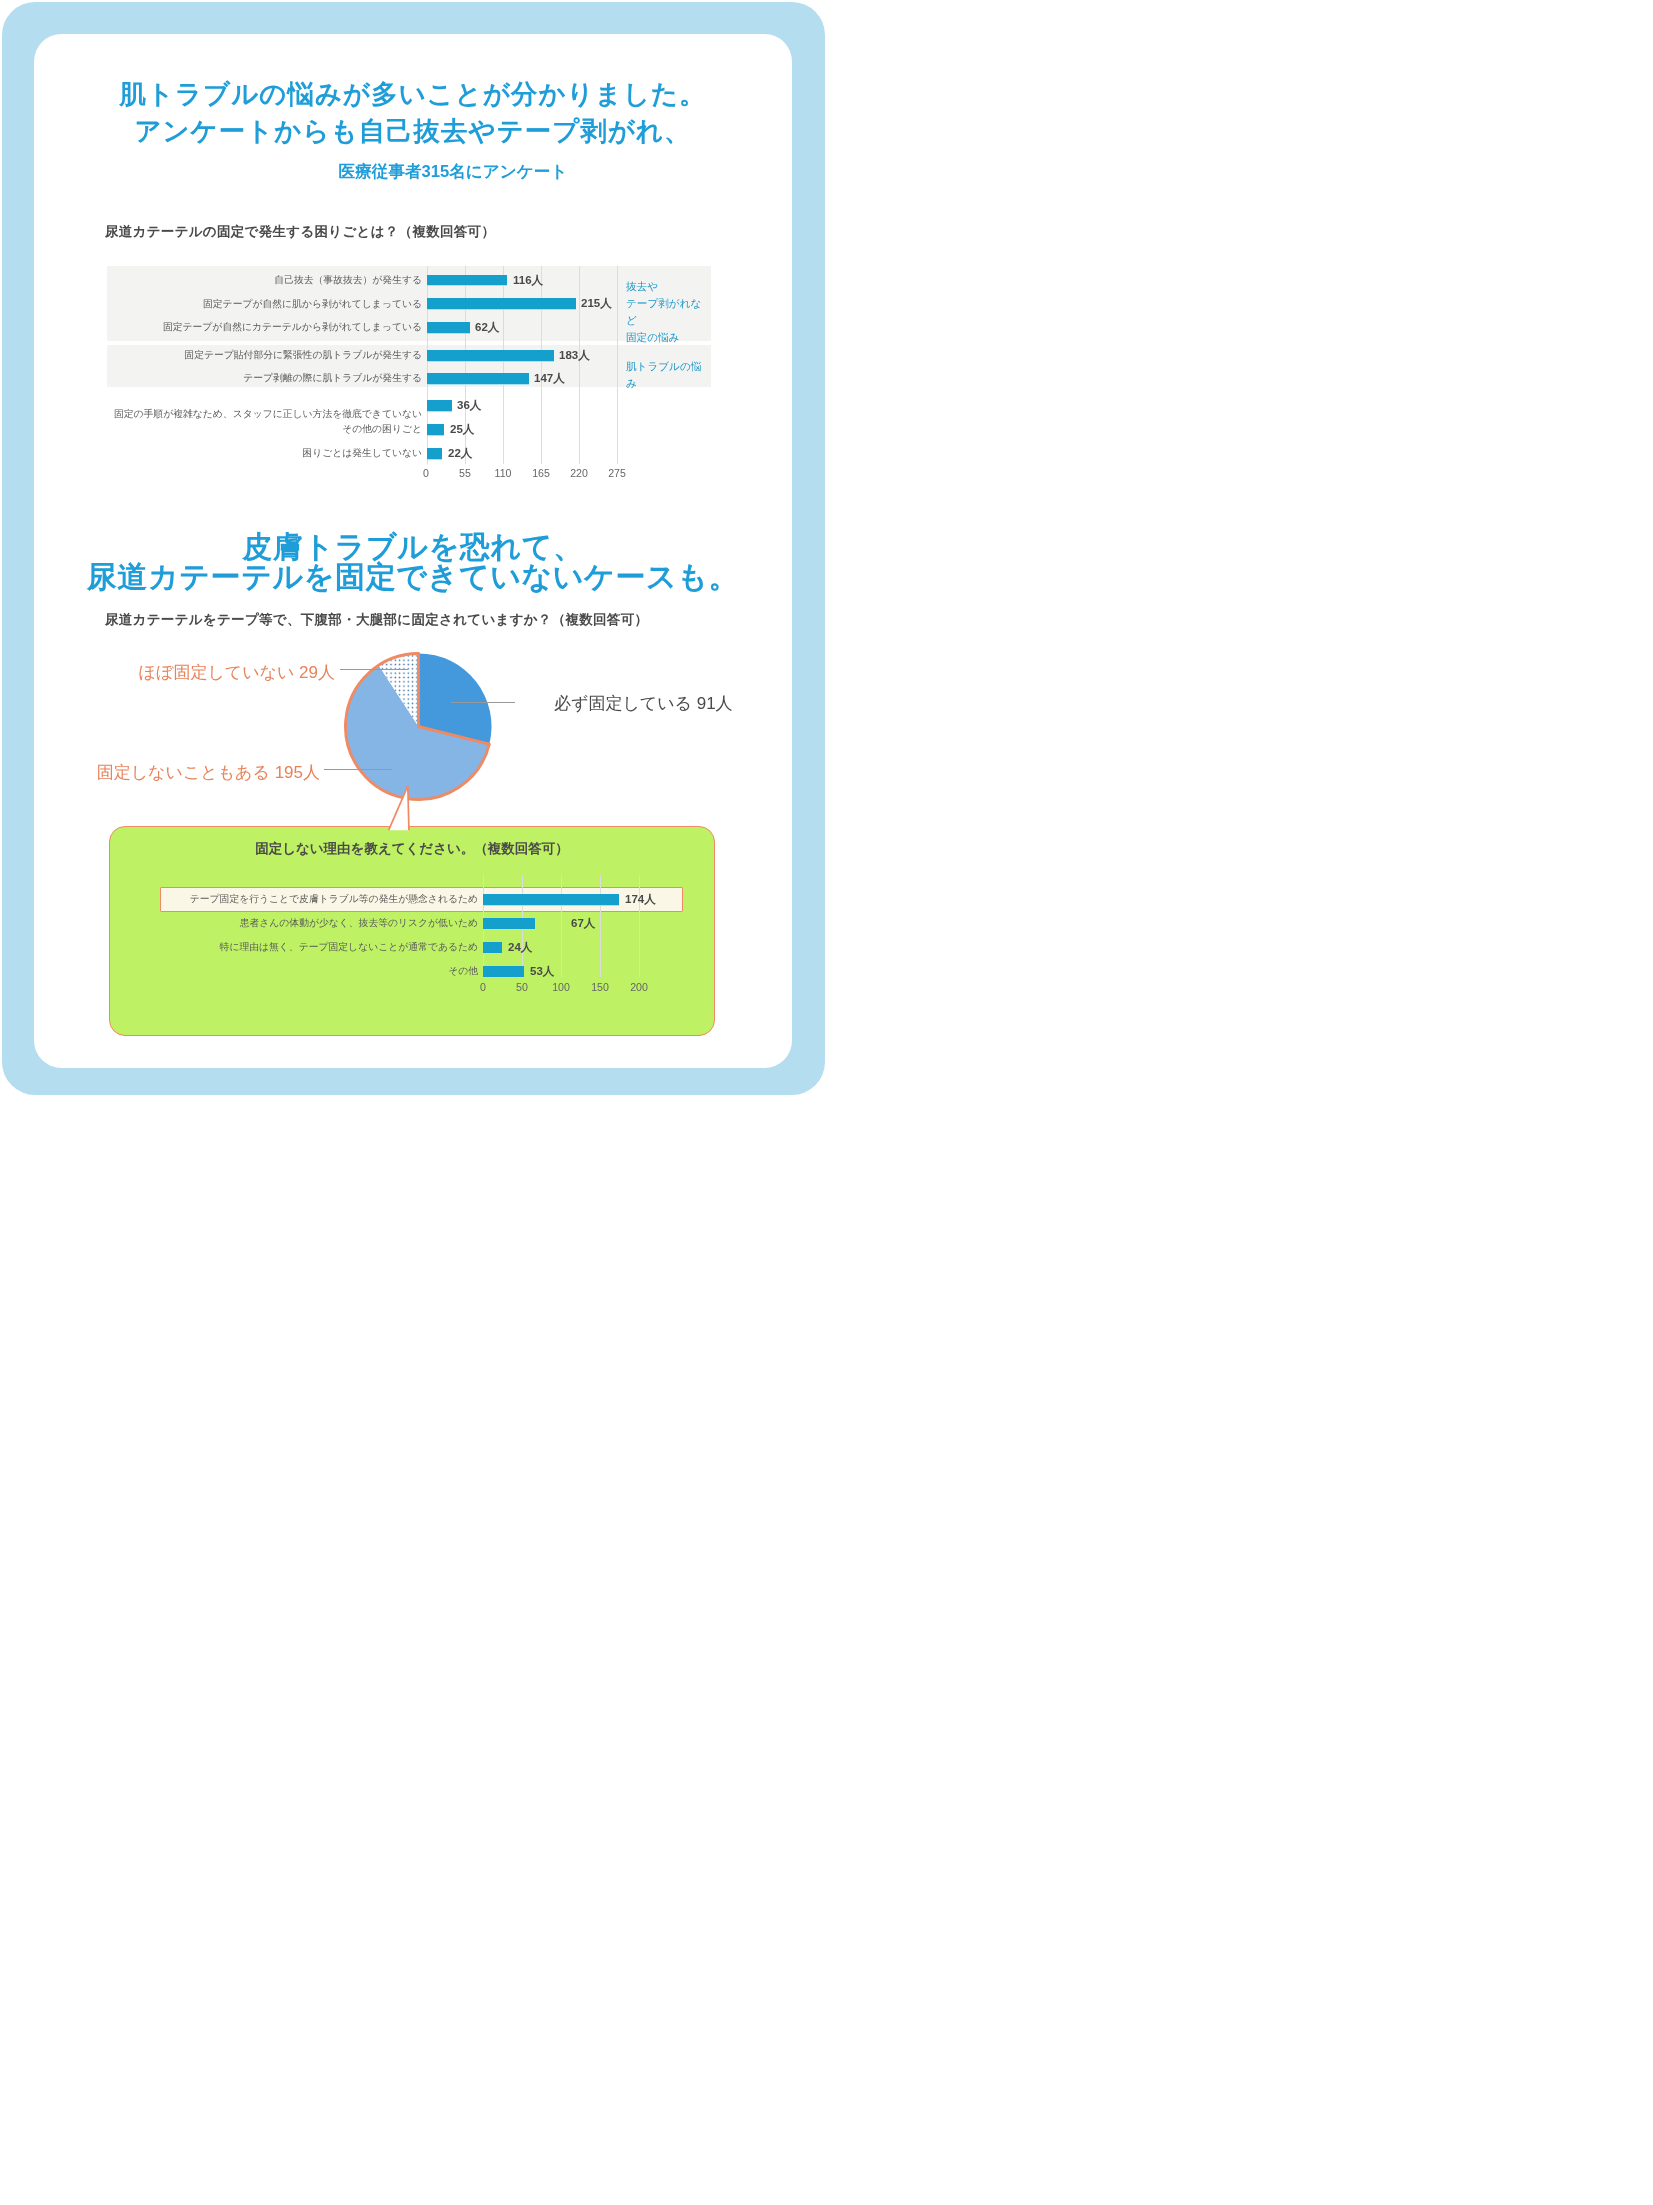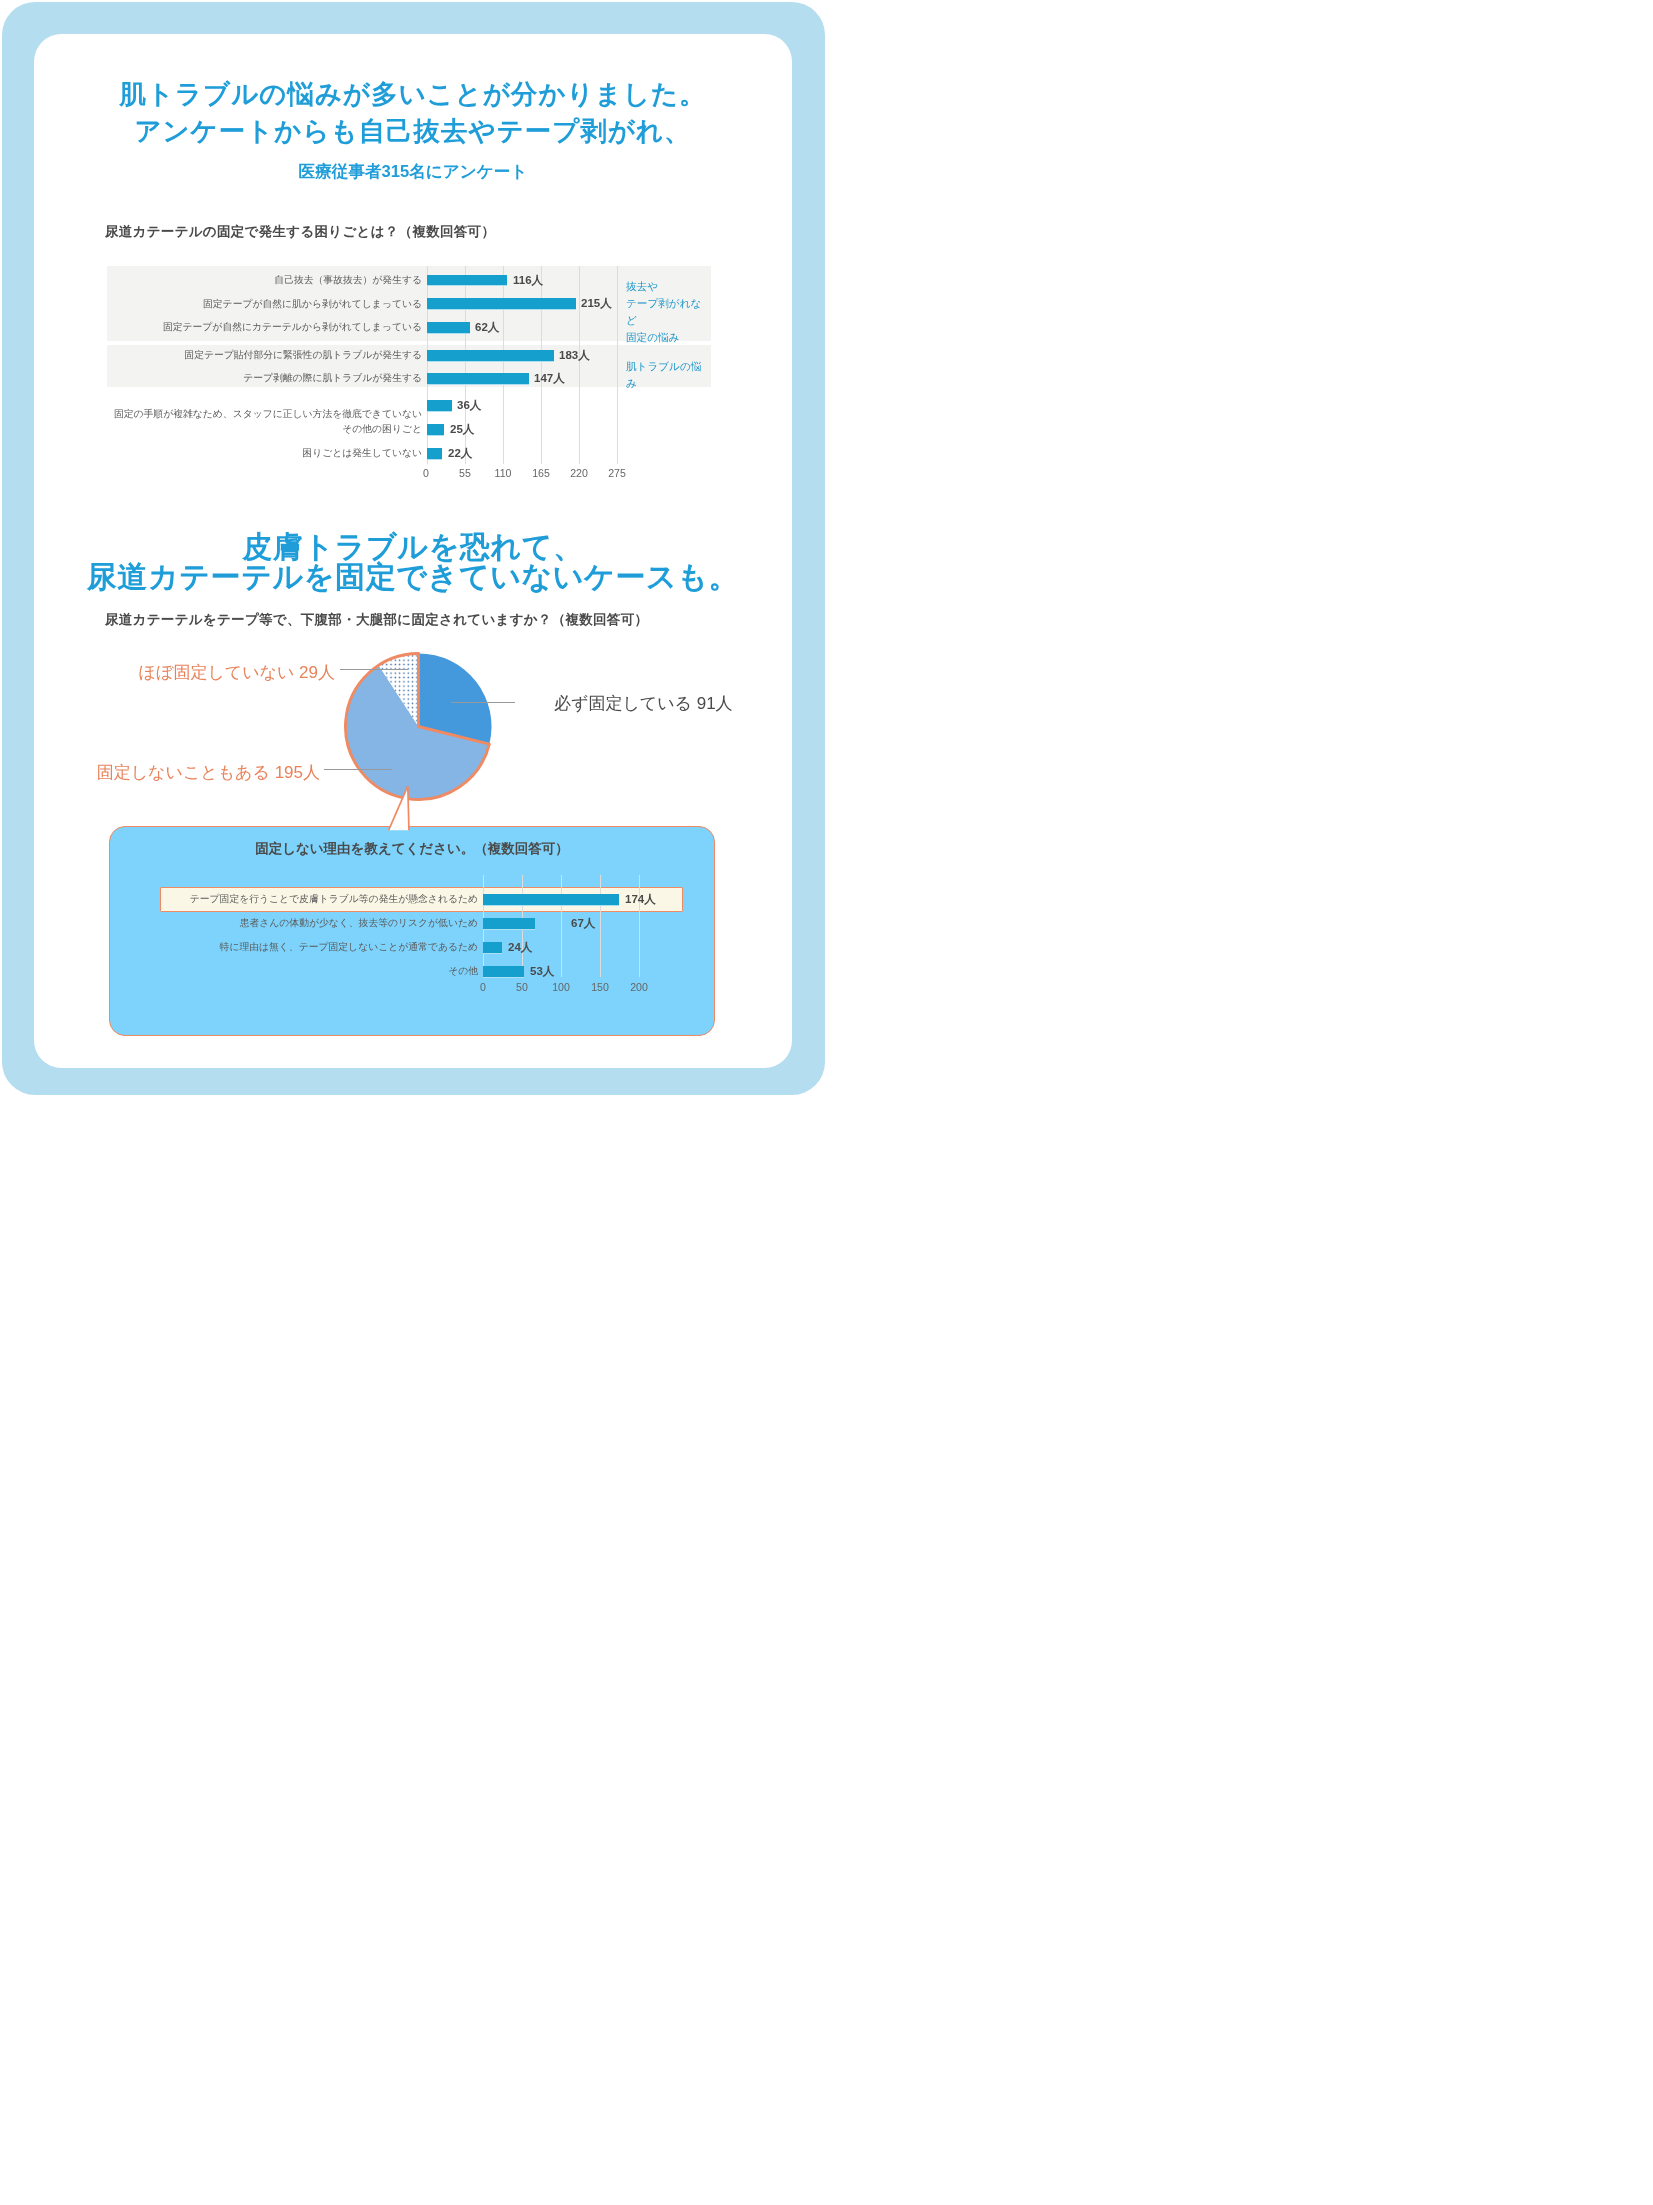--- a/index.html
+++ b/index.html
@@ -9,21 +9,21 @@
     --grid:#DCDCDC; --tdark:#4A4A4A; --tlabel:#595959; --taxis:#666666; --leader:#999999;
   }
   html,body{margin:0;padding:0;}
   body{width:827px;height:1103px;background:#ffffff;position:relative;
        font-family:"Liberation Sans","DejaVu Sans",sans-serif;overflow:hidden;}
   .frame{position:absolute;left:2.3px;top:2.3px;right:2.3px;bottom:8px;background:var(--frame);border-radius:33px;}
   .card{position:absolute;left:34px;top:34px;width:758px;height:1034px;background:#fff;border-radius:27.6px;}
   .main-title{position:absolute;top:42px;left:0;width:100%;text-align:center;color:var(--blue);
               font-size:26.4px;line-height:37px;font-weight:800;letter-spacing:1.1px;}
   .subtitle{position:absolute;top:127px;left:0;width:100%;text-align:center;color:var(--blue);
-            font-size:16.6px;font-weight:800;}
+            font-size:16.6px;font-weight:800;padding-left:40px;}
   .sec-title{position:absolute;left:71px;color:var(--tdark);font-size:13.5px;font-weight:800;letter-spacing:0.3px;}
   .sec1{top:189px;} .sec2{top:577px;}
   .headline2{position:absolute;top:498px;left:0;width:100%;text-align:center;color:var(--blue);
              font-size:30px;line-height:30px;font-weight:800;letter-spacing:0.6px;}
   
   .chart1{position:absolute;left:73px;top:232px;width:604px;height:219px;}
   .group-box{position:absolute;left:0;width:604px;background:var(--graybox);}
   .box1{top:0;height:75px;} .box2{top:79px;height:42px;}
   .gridline{position:absolute;width:0.6px;background:var(--grid);}
   .bar-label{position:absolute;left:0;width:315px;text-align:right;color:var(--tlabel);
@@ -32,21 +32,21 @@
   .bar-value{position:absolute;color:var(--tdark);font-size:11.5px;font-weight:800;white-space:nowrap;}
   .axis-tick{position:absolute;width:34px;text-align:center;color:var(--taxis);font-size:10.6px;}
   .note{position:absolute;left:519px;color:var(--noteblue);font-size:10.6px;line-height:17px;font-weight:400;}
   
   .pie-svg{position:absolute;left:304px;top:612px;width:161px;height:161px;}
   .leader{position:absolute;height:0.6px;background:var(--leader);}
   .pie-label{position:absolute;font-size:17px;color:var(--tdark);white-space:nowrap;}
   .pie-label.orange{color:var(--orangetext);}
   .r-align{text-align:right;}
   
-  .callout{position:absolute;left:75px;top:792px;width:606px;height:210px;background:#7dd3fc;
+  .callout{position:absolute;left:75px;top:792px;width:606px;height:210px;background:#bef264;
            border:1.7px solid var(--orange);border-radius:16px;box-sizing:border-box;}
   .callout-title{position:absolute;top:12.6px;left:0;width:100%;text-align:center;color:var(--tdark);
                  font-size:13.5px;font-weight:800;}
   .hl-row{position:absolute;left:50px;top:60px;width:523px;height:25px;background:var(--cream);
           border:1.1px solid var(--orange);box-sizing:border-box;border-radius:1.1px;}
   .c2-label{position:absolute;left:57px;width:311px;text-align:right;color:var(--tlabel);
             font-size:9.8px;line-height:12.6px;white-space:nowrap;}
   .tail-svg{position:absolute;left:350px;top:746px;width:34px;height:53px;}
 </style>
 </head>

